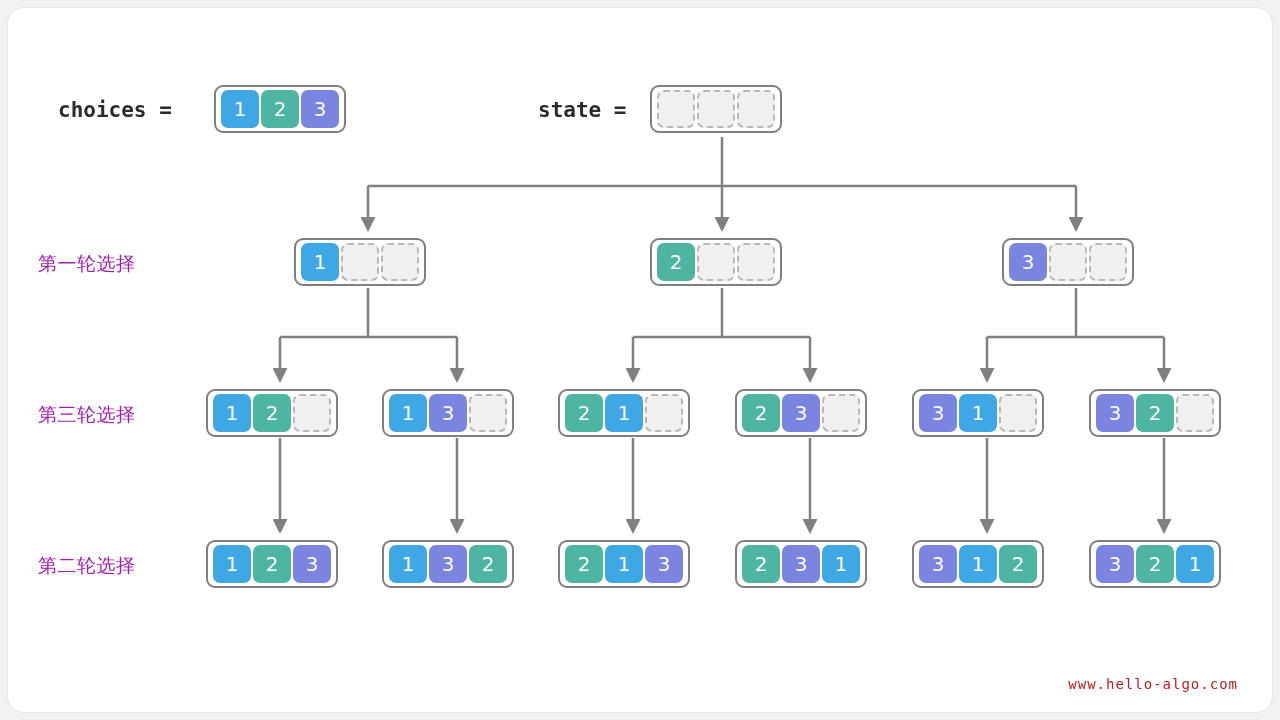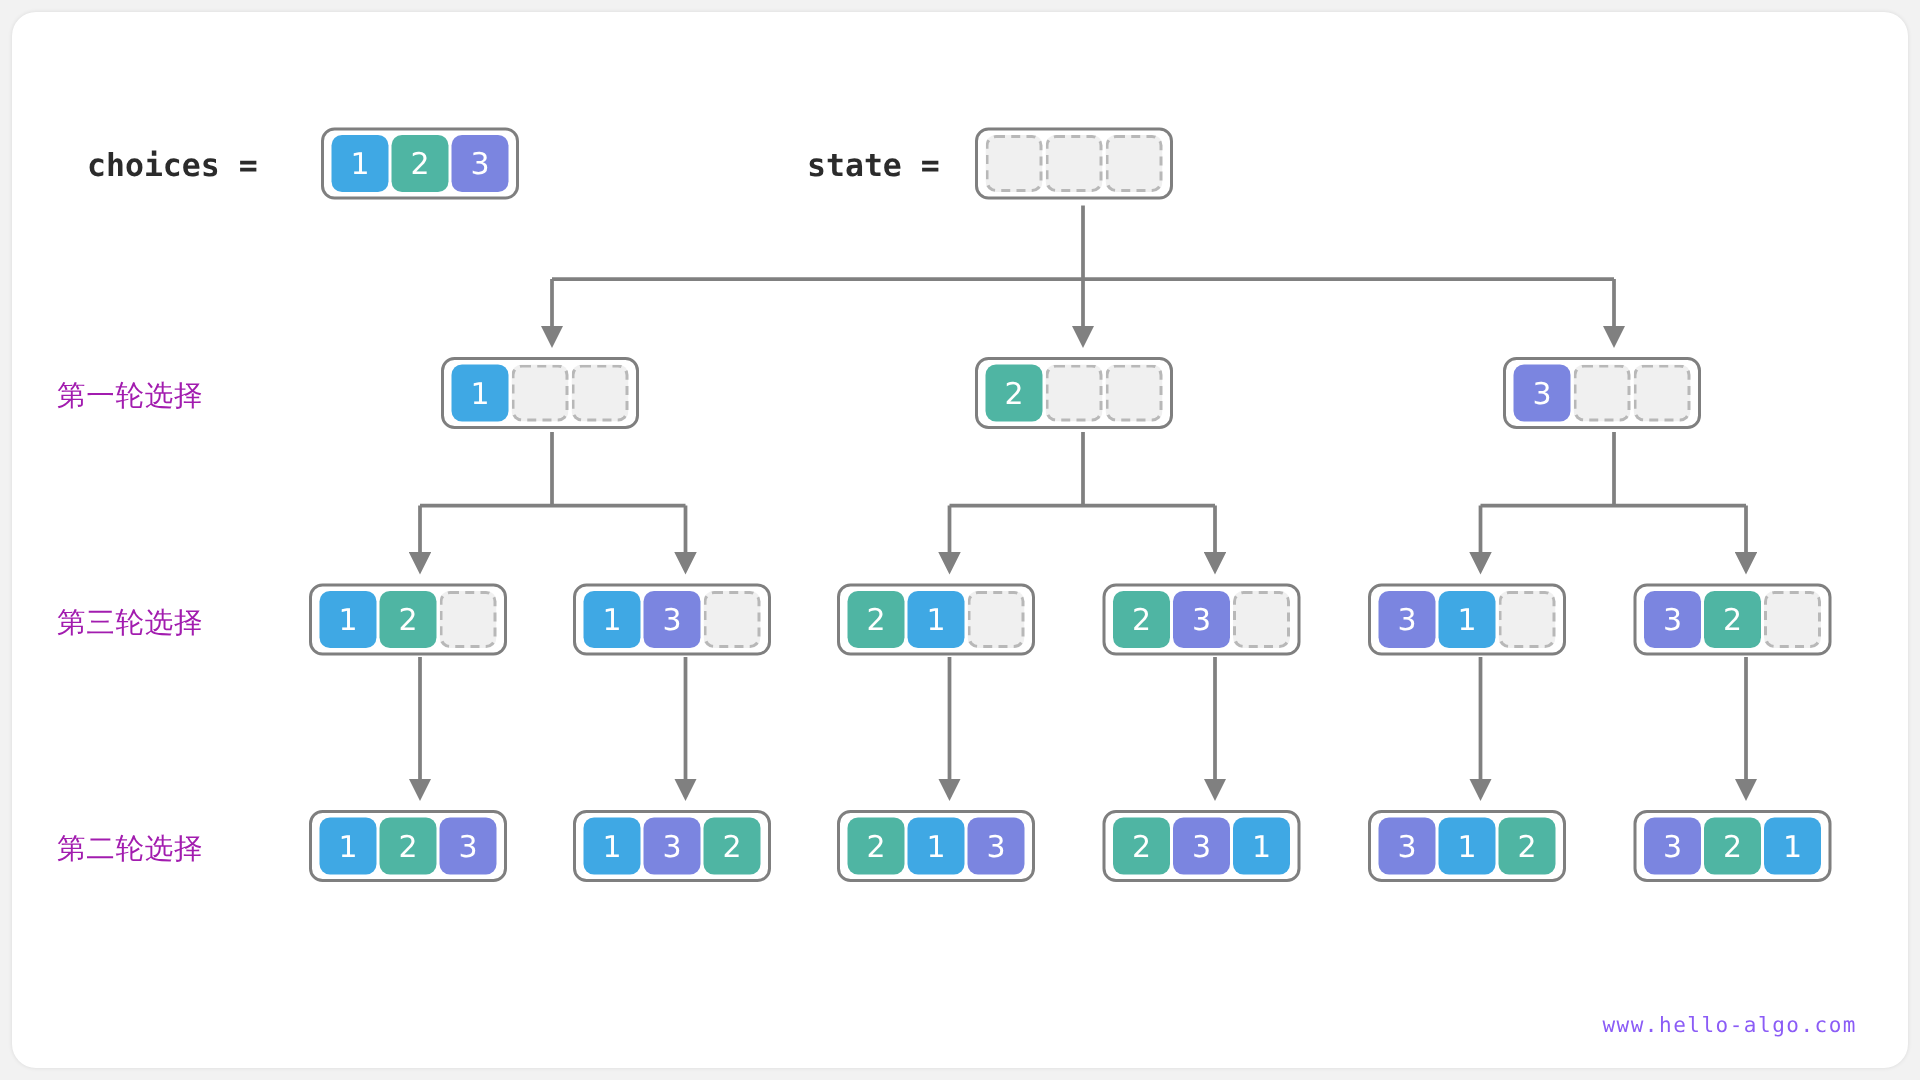--- a/index.html
+++ b/index.html
@@ -93,21 +93,21 @@
   .cell.c2 { background: #4fb5a3; }
   .cell.c3 { background: #7b85e0; }
 
   
   #watermark {
     position: absolute;
     right: 42px;
     bottom: 28px;
     font-family: "DejaVu Sans Mono", "Liberation Mono", monospace;
     font-size: 14px;
-    color: #8b5cf6;
+    color: #b91c1c;
     letter-spacing: 1px;
   }
 </style>
 </head>
 <body>
 
 <div id="canvas">
   <div id="card"></div>
 
   <svg id="edges" viewBox="0 0 1280 720" xmlns="http://www.w3.org/2000/svg">

